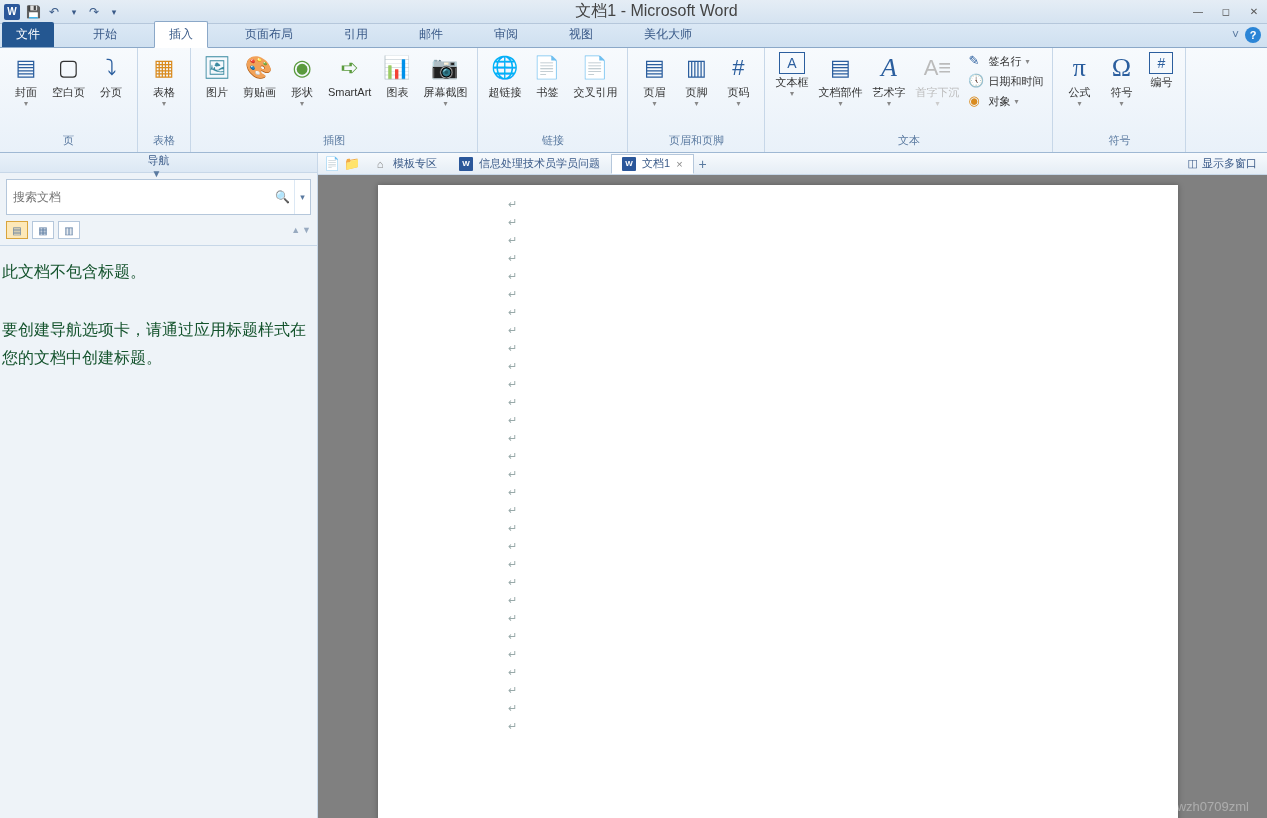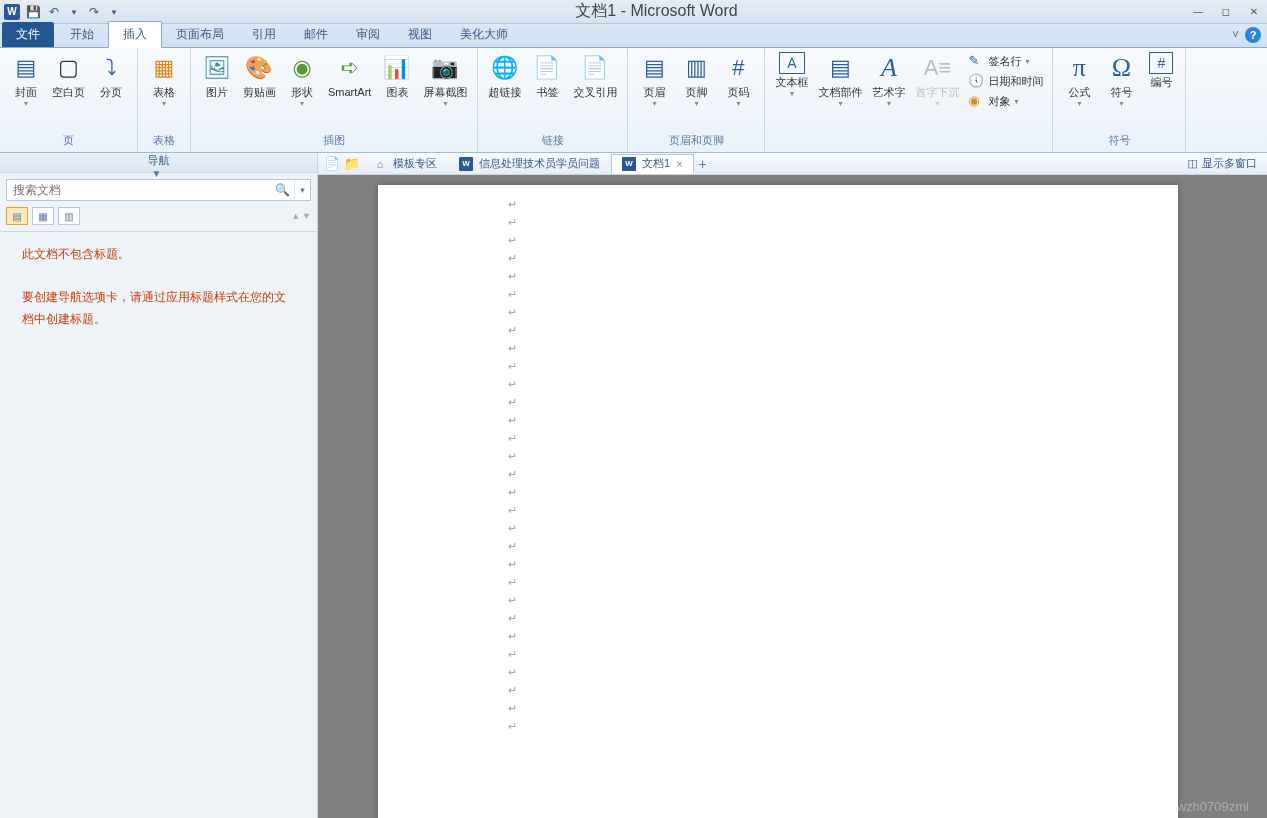--- a/index.html
+++ b/index.html
@@ -3,21 +3,21 @@
 <meta charset="utf-8">
 <style>
 * { margin: 0; padding: 0; box-sizing: border-box; font-family: "Microsoft YaHei", "Segoe UI", sans-serif; }
 body { background: #fff; overflow: hidden; font-size: 12px; color: #333; }
 .titlebar { height: 24px; background: linear-gradient(#e5edf5,#d5e3f1); display: flex; align-items: center; padding: 0 4px; border-bottom: 1px solid #b5c7db; }
 .titlebar .appicon { width: 16px; height: 16px; background: #2b579a; color: #fff; display: flex; align-items: center; justify-content: center; font-weight: bold; font-size: 10px; border-radius: 2px; margin-right: 4px; }
 .qat-btn { width: 18px; height: 18px; display: flex; align-items: center; justify-content: center; margin: 0 1px; color: #3a5a88; cursor: pointer; }
 .title-text { flex: 1; text-align: center; color: #444; font-size: 16px; }
 .winbtns { display: flex; gap: 10px; }
 .winbtn { width: 18px; height: 14px; display: flex; align-items: center; justify-content: center; color: #555; cursor: pointer; font-size: 10px; }
-.tabbar { height: 24px; background: linear-gradient(#dbe8f5,#cfe0f0); display: flex; align-items: flex-end; padding-left: 2px; border-bottom: 1px solid #8ba8c8; position: relative; }
+.tabbar { height: 24px; background: linear-gradient(#dbe8f5,#cfe0f0); display: flex; align-items: flex-end; padding-left: 2px; border-bottom: 1px solid #8ba8c8; position: relative; gap: 23px; }
 .filetab { background: #245791; color: #fff; padding: 4px 14px; font-size: 12px; cursor: pointer; border-radius: 2px 2px 0 0; margin-right: 2px; }
 .ribtab { padding: 4px 14px; font-size: 12px; color: #3a5a88; cursor: pointer; }
 .ribtab.active { background: #fff; border: 1px solid #8ba8c8; border-bottom: 1px solid #fff; border-radius: 2px 2px 0 0; margin-bottom: -1px; }
 .tabbar-right { position: absolute; right: 6px; top: 3px; display: flex; gap: 6px; align-items: center; }
 .help-icon { width: 16px; height: 16px; background: #2b85d6; border-radius: 50%; color: #fff; display: flex; align-items: center; justify-content: center; font-size: 11px; font-weight: bold; }
 .ribbon { height: 105px; background: linear-gradient(#f7fafd,#e9f1f9); border-bottom: 1px solid #9fb8d3; display: flex; }
 .rgroup { border-right: 1px solid #c7d7e8; padding: 2px 6px; display: flex; flex-direction: column; }
 .rgroup-body { flex: 1; display: flex; align-items: flex-start; gap: 2px; }
 .rgroup-label { text-align: center; font-size: 11px; color: #5a7aa0; padding: 2px 0; }
 .rbtn { display: flex; flex-direction: column; align-items: center; padding: 2px 4px; cursor: pointer; min-width: 36px; }
@@ -26,30 +26,30 @@
 .rlabel { font-size: 11px; color: #333; text-align: center; line-height: 1.2; white-space: nowrap; }
 .text-stack { display: flex; flex-direction: column; gap: 2px; padding-top: 2px; }
 .text-row { display: flex; align-items: center; gap: 4px; font-size: 11px; color: #333; cursor: pointer; padding: 1px 3px; white-space: nowrap; }
 .workspace { display: flex; height: calc(100vh - 153px); }
 .navpanel { width: 318px; background: #eef3f8; border-right: 1px solid #c7d7e8; display: flex; flex-direction: column; }
 .navpanel-head { height: 20px; background: linear-gradient(#e9f1f9,#dce8f4); display: flex; align-items: center; padding: 0 6px; border-bottom: 1px solid #c7d7e8; font-size: 11px; color: #3a5a88; flex-direction: column; }
 .navpanel-head .spacer { flex: 1; }
 .nav-pin { cursor: pointer; color: #5a7aa0; font-size: 10px; margin-right: 4px; }
 .nav-close { cursor: pointer; color: #5a7aa0; font-size: 12px; font-weight: bold; }
 .nav-search { display: flex; margin: 6px; border: 1px solid #b5c7db; background: #fff; }
-.nav-search input { flex: 1; border: none; outline: none; padding: 3px 6px; font-size: 12px; }
+.nav-search input { flex: 1; border: none; outline: none; padding: 10px 6px; font-size: 12px; }
 .nav-search-btn { width: 22px; display: flex; align-items: center; justify-content: center; color: #5a7aa0; cursor: pointer; }
 .nav-dd { width: 16px; display: flex; align-items: center; justify-content: center; border-left: 1px solid #dce8f4; color: #5a7aa0; cursor: pointer; font-size: 9px; }
 .nav-tabs { display: flex; gap: 4px; padding: 0 6px 6px; border-bottom: 1px solid #c7d7e8; align-items: center; }
 .nav-tab { width: 22px; height: 18px; border: 1px solid #b5c7db; background: #fff; display: flex; align-items: center; justify-content: center; cursor: pointer; font-size: 10px; color: #5a7aa0; }
 .nav-tab.active { background: #fde8b8; border-color: #d9a43c; }
 .nav-tabs .spacer { flex: 1; }
 .nav-arrows { display: flex; gap: 2px; }
 .nav-arrow { cursor: pointer; color: #98aac0; font-size: 9px; }
-.nav-body { padding: 12px 22px; font-size: 12px; color: #c2410c; line-height: 1.8; }
+.nav-body { padding: 12px 2px; font-size: 16px; color: #14532d; line-height: 1.8; }
 .docarea { flex: 1; display: flex; flex-direction: column; background: #808080; position: relative; }
 .doctabs { height: 22px; background: linear-gradient(#f7fafd,#e5edf5); display: flex; align-items: center; border-bottom: 1px solid #c7d7e8; padding: 0 4px; }
 .dtbtn { width: 20px; height: 18px; display: flex; align-items: center; justify-content: center; color: #5a7aa0; cursor: pointer; font-size: 13px; }
 .dtab { padding: 0 10px; height: 20px; display: flex; align-items: center; gap: 6px; color: #3a5a88; font-size: 11px; cursor: pointer; border: 1px solid transparent; }
 .dtab.active { background: #fff; border: 1px solid #b5c7db; border-bottom: 1px solid #fff; }
 .dtab .wicon { width: 14px; height: 14px; background: #2b579a; color: #fff; font-size: 8px; display: flex; align-items: center; justify-content: center; border-radius: 1px; font-weight: bold; }
 .dtab .hicon { width: 14px; height: 14px; color: #888; font-size: 11px; display: flex; align-items: center; justify-content: center; }
 .dtab-close { cursor: pointer; color: #888; font-size: 11px; }
 .dtab-add { width: 18px; cursor: pointer; color: #5a7aa0; display: flex; align-items: center; justify-content: center; font-size: 14px; }
 .doctabs .spacer { flex: 1; }
@@ -236,20 +236,21 @@
             <span class="ricon-sm ic-blue">🕔</span>
             <span>日期和时间</span>
           </div>
         <div class="text-row">
             <span class="ricon-sm ic-orange">◉</span>
             <span>对象</span>
             <span style="font-size:8px;color:#888">▾</span>
           </div>
       </div>
     </div>
+    <div class="rgroup-label">文本</div>
   </div>
 
   <div class="rgroup">
     <div class="rgroup-body">
       <div class="rbtn">
           <div class="ricon ic-blue" style="font-family:serif;font-size:26px">π</div>
           <div class="rlabel">公式</div>
           <div style="font-size:8px;color:#888">▾</div>
         </div>
       <div class="rbtn">

